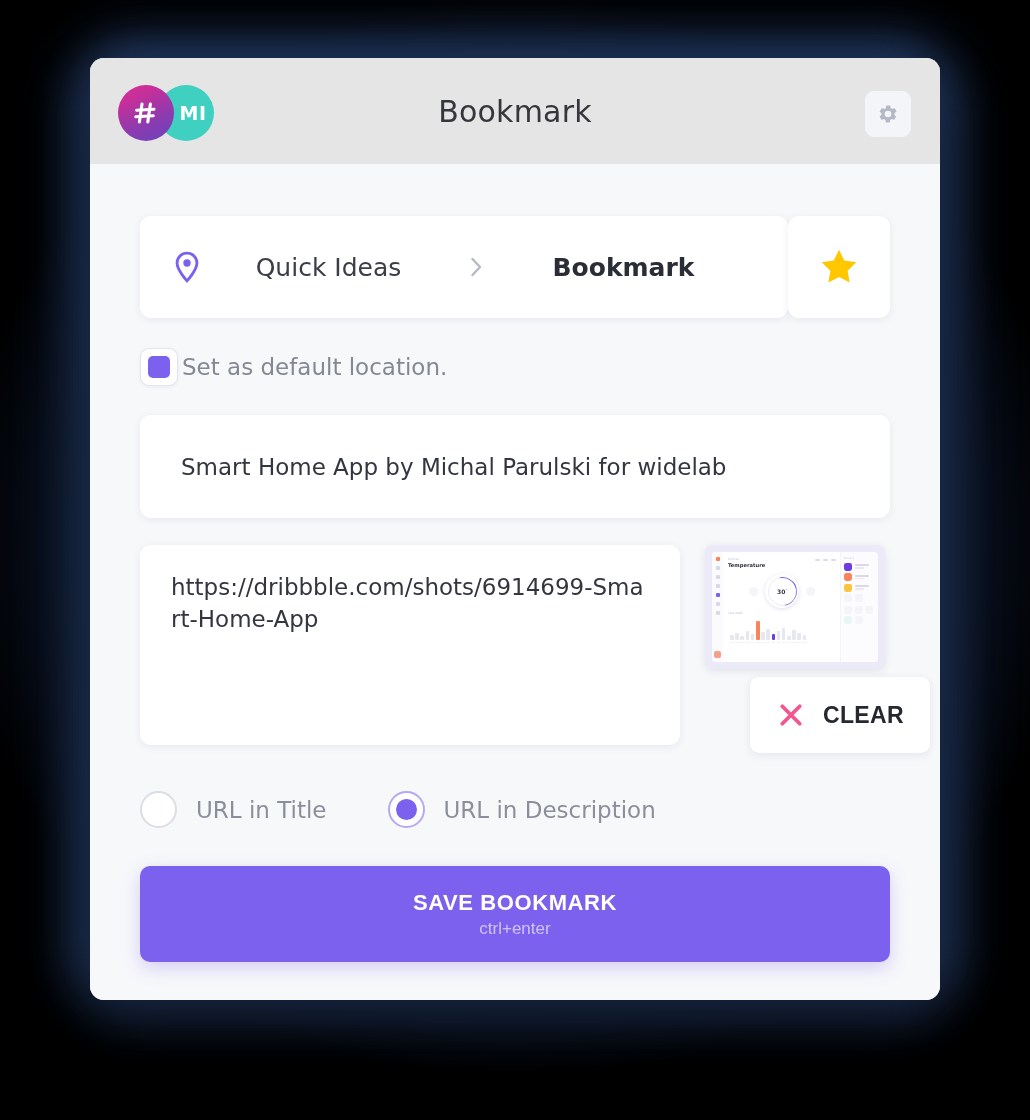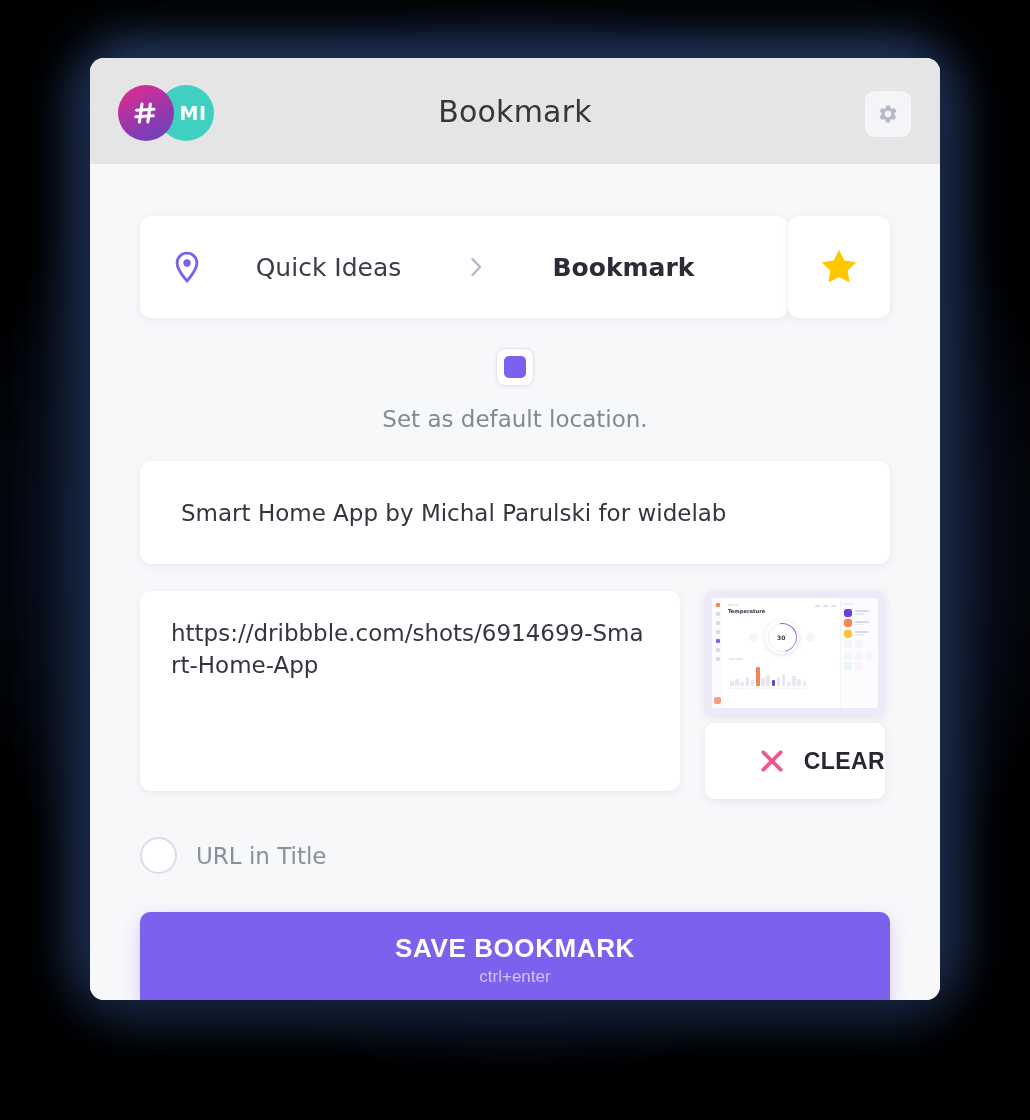--- a/index.html
+++ b/index.html
@@ -165,23 +165,22 @@
     align-items: center;
     justify-content: center;
     cursor: pointer;
     border: none;
   }
 
   
   .row-check {
     display: flex;
     align-items: center;
-    gap: 20px;
+    gap: 4px;
     margin-top: 30px;
-    flex-direction: column;
   }
   .checkbox {
     width: 38px;
     height: 38px;
     border-radius: 9px;
     background: #ffffff;
     border: 1px solid #e2e5ec;
     box-shadow: 0 1px 4px rgba(30,40,80,.06);
     display: flex;
     align-items: center;
@@ -327,24 +326,25 @@
   .tb-mini.t { background: #e7f8f4; }
 
   .clear-btn {
     width: 180px;
     height: 76px;
     background: #ffffff;
     border-radius: 9px;
     box-shadow: 0 2px 9px rgba(30,40,80,.09);
     display: flex;
     align-items: center;
-    justify-content: flex-end;
+    justify-content: center;
     gap: 17px;
     border: none;
     cursor: pointer;
+    margin-left: 45px;
   }
   .clear-label {
     font-size: 23px;
     font-weight: 700;
     color: #26282f;
     letter-spacing: .4px;
   }
 
   
   .row-radio {
@@ -378,21 +378,21 @@
     cursor: pointer;
     display: flex;
     flex-direction: column;
     align-items: center;
     justify-content: center;
     gap: 3px;
     box-shadow: 0 6px 18px rgba(123,97,237,.28);
   }
   .save-main {
     color: #ffffff;
-    font-size: 26px;
+    font-size: 22px;
     font-weight: 700;
     letter-spacing: .6px;
   }
   .save-sub {
     color: #cfc4f7;
     font-size: 17px;
     font-weight: 400;
   }
 </style>
 </head>
@@ -588,20 +588,26 @@
             <span class="clear-label">CLEAR</span>
           </button>
         </div>
       </div>
 
       <div class="row-radio">
         <div class="radio-item">
           <div class="radio"></div>
           <span class="radio-label">URL in Title</span>
         </div>
+        <div class="radio-item">
+          <div class="radio on">
+            <div class="dot"></div>
+          </div>
+          <span class="radio-label">URL in Description</span>
+        </div>
       </div>
 
       <button class="save-btn">
         <span class="save-main">SAVE BOOKMARK</span>
         <span class="save-sub">ctrl+enter</span>
       </button>
 
     </div>
   </div>
 </div>

